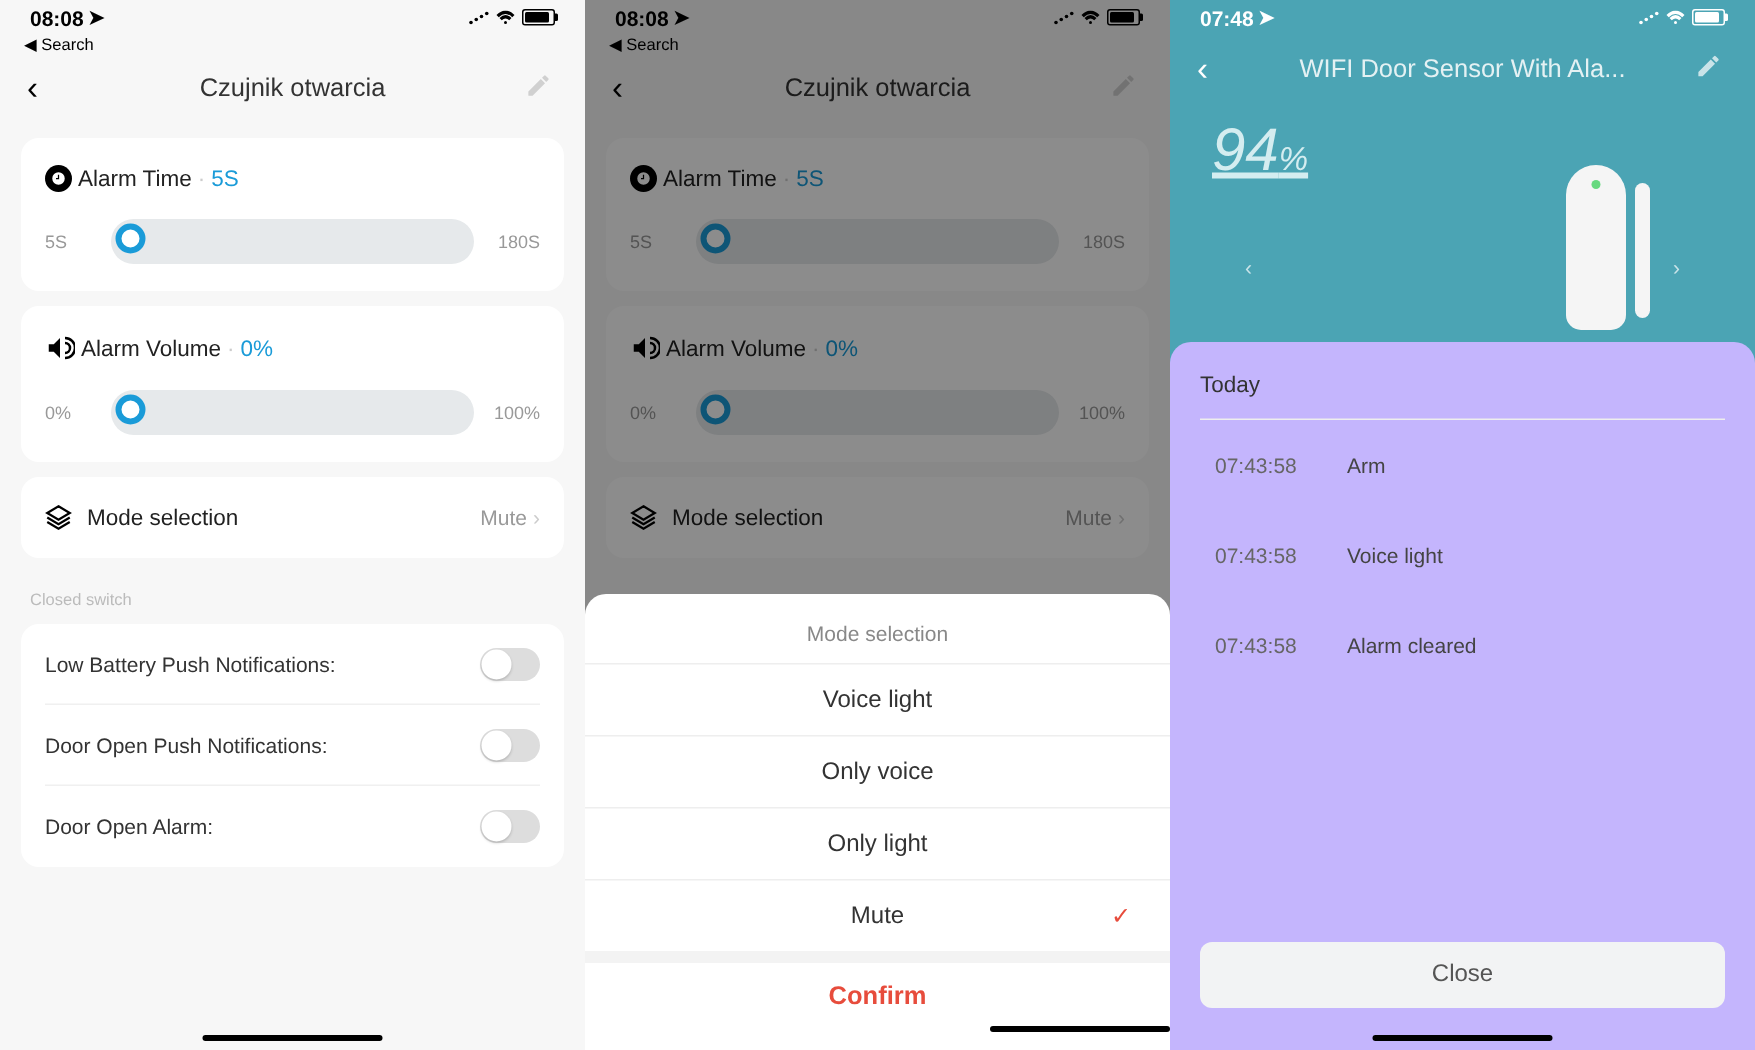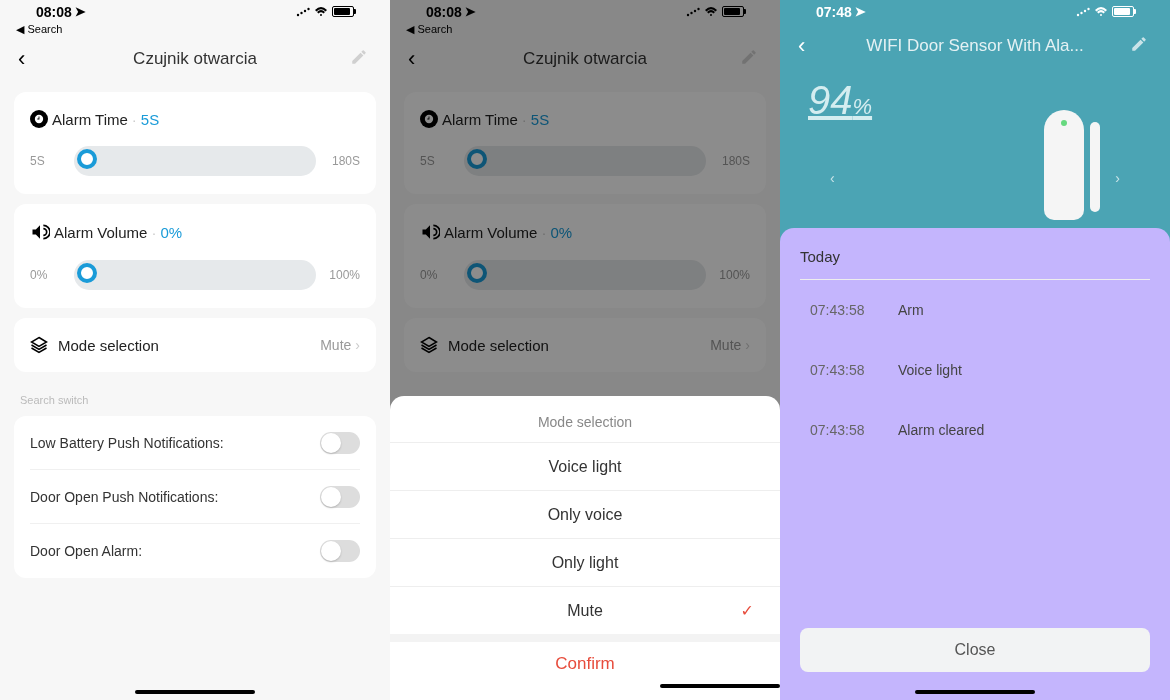--- a/index.html
+++ b/index.html
@@ -20,21 +20,21 @@
   }
   .phone:nth-child(2) { background: #f7f7f7; margin: 0; }
   .phone:nth-child(3) { background: #fff; }
 
   
   .status-bar {
     height: 23px;
     display: flex;
     justify-content: space-between;
     align-items: center;
-    padding: 0 36px;
+    padding: 0 20px;
     font-size: 14px;
     font-weight: 600;
     color: #000;
     position: relative;
     z-index: 3;
   }
   .status-bar.dark { color: #fff; text-align: right; }
   .status-left { display:flex; align-items:center; gap:3px; }
   .status-right { display:flex; align-items:center; gap:4px; }
   .search-back {
@@ -179,21 +179,21 @@
   .as-option{
     text-align:center;font-size:16px;color:#333;
     height:48px;display:flex;align-items:center;justify-content:center;
     border-top:1px solid #eee;
     position:relative;
   }
   .as-check{
     position:absolute;right:26px;color:#e74c3c;font-size:16px;
   }
   .as-confirm{
-    text-align:center;font-size:17px;color:#e74c3c;font-weight:400;
+    text-align:center;font-size:17px;color:#e74c3c;font-weight:700;
     height:52px;display:flex;align-items:center;justify-content:center;
     border-top:8px solid #f3f3f3;
   }
 
   
   .hero-bg{
     position:absolute;top:0;left:0;right:0;height:280px;
     background:#4ba4b4;
     z-index:0;
   }
@@ -338,21 +338,21 @@
         </span>
         <span class="card-label">Mode selection</span>
       </div>
       <div class="mode-value">
         <span>Mute</span>
         <span style="color:#ccc;">›</span>
       </div>
     </div>
   </div>
 
-  <div class="section-header">Search switch</div>
+  <div class="section-header">Closed switch</div>
   <div class="notice-card">
     <div class="notice-row">
       <span class="notice-label">Low Battery Push Notifications:</span>
       <div class="switch">
           <div class="switch-knob"></div>
         </div>
     </div>
     <div class="notice-row">
       <span class="notice-label">Door Open Push Notifications:</span>
       <div class="switch">

